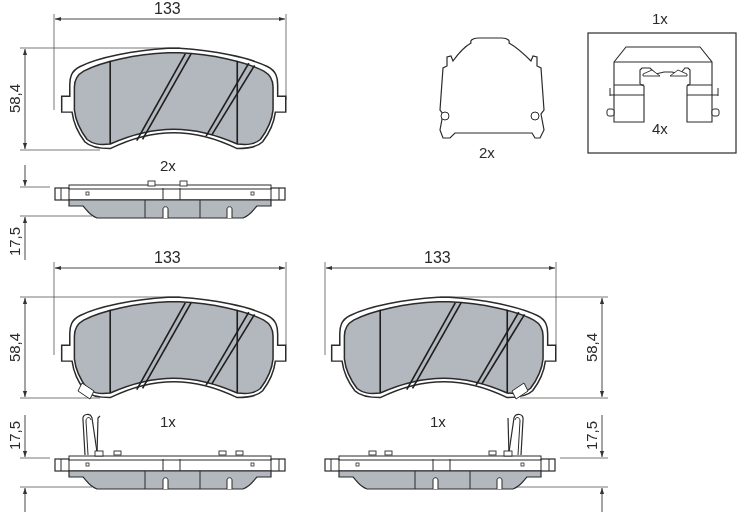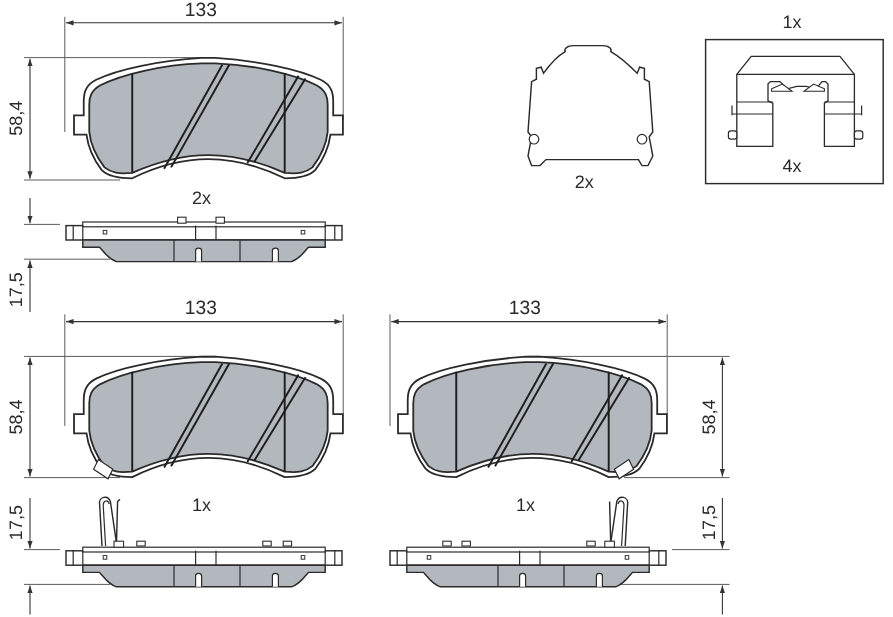--- a/index.html
+++ b/index.html
@@ -148,21 +148,21 @@
   </g>
 </svg>
 
 <div class="lbl" style="left:154px; top:1px; font-size:16px;">133</div>
 <div class="vlbl" style="left:-6px; top:91px; width:40px; text-align:center;">58,4</div>
 <div class="lbl" style="left:160px; top:158px;">2x</div>
 <div class="vlbl" style="left:-6px; top:234px; width:40px; text-align:center;">17,5</div>
 
 <div class="lbl" style="left:479px; top:145px;">2x</div>
 <div class="lbl" style="left:652px; top:11px;">1x</div>
-<div class="lbl" style="left:652px; top:131px;">4x</div>
+<div class="lbl" style="left:652px; top:121px;">4x</div>
 
 <div class="lbl" style="left:154px; top:250px; font-size:16px;">133</div>
 <div class="vlbl" style="left:-6px; top:340px; width:40px; text-align:center;">58,4</div>
 <div class="lbl" style="left:160px; top:414px;">1x</div>
 <div class="vlbl" style="left:-6px; top:428px; width:40px; text-align:center;">17,5</div>
 
 <div class="lbl" style="left:424px; top:250px; font-size:16px;">133</div>
 <div class="vlbl" style="left:571px; top:340px; width:40px; text-align:center;">58,4</div>
 <div class="lbl" style="left:430px; top:414px;">1x</div>
 <div class="vlbl" style="left:571px; top:428px; width:40px; text-align:center;">17,5</div>

